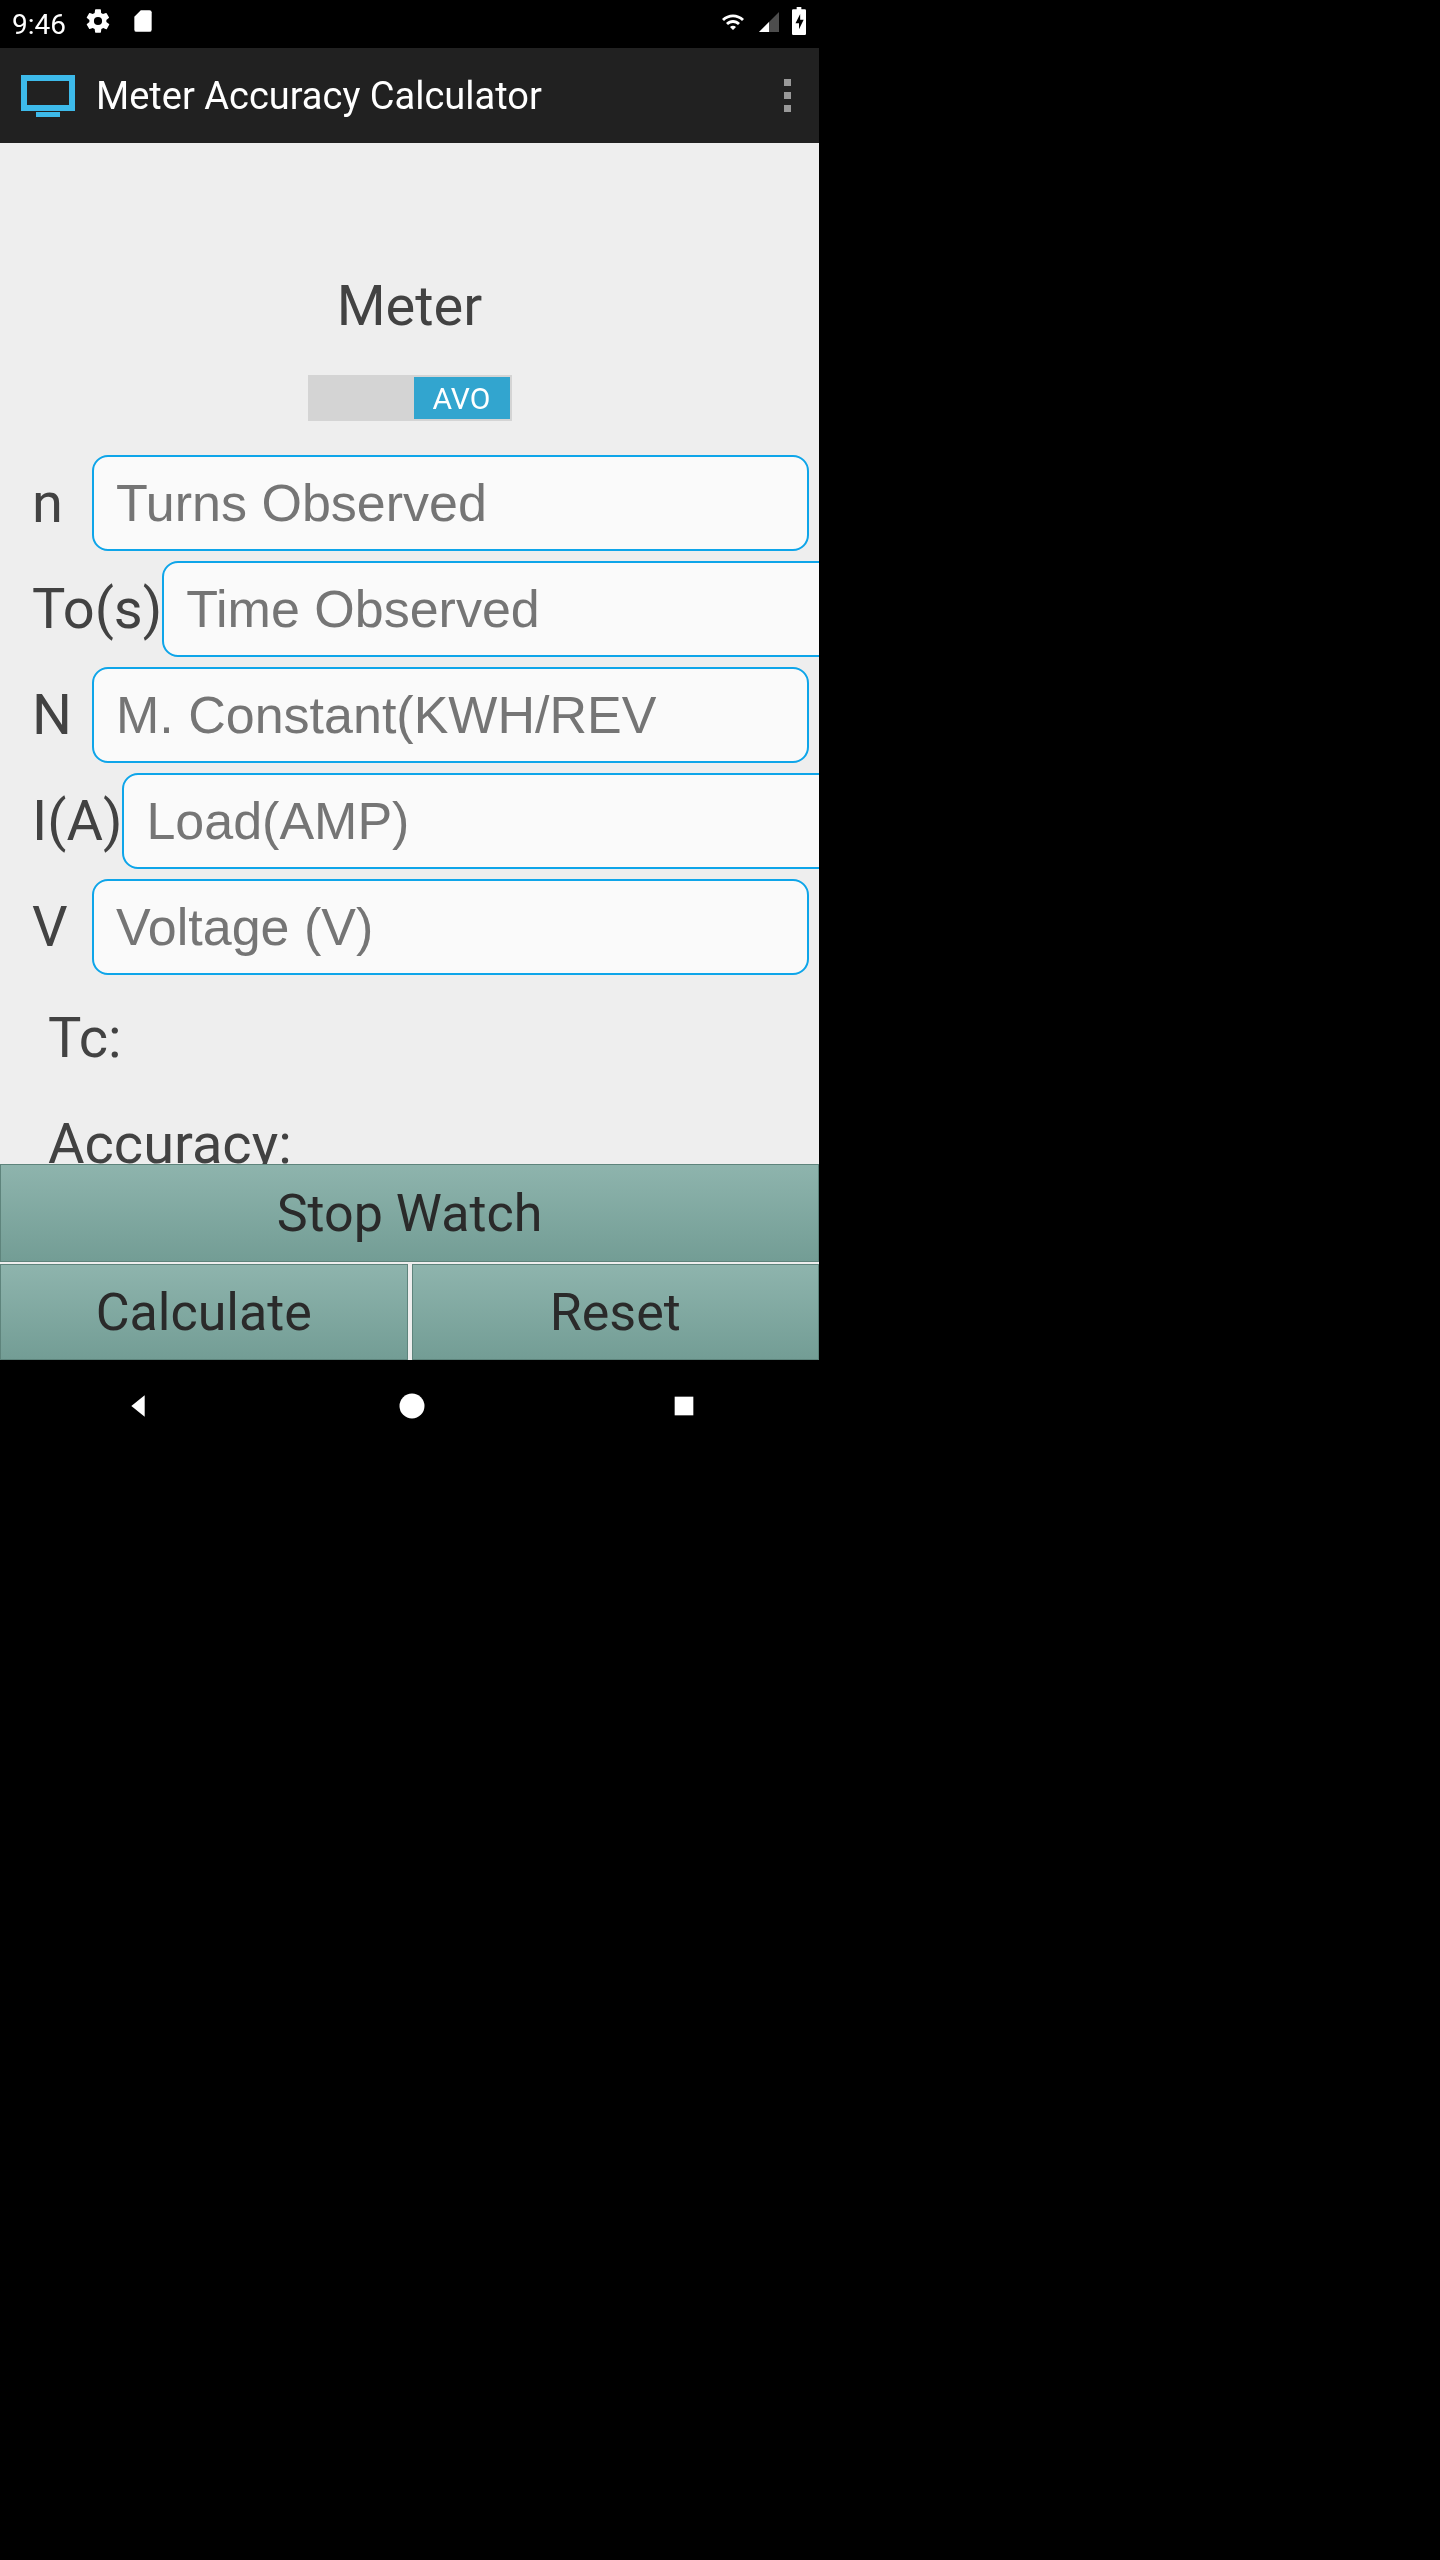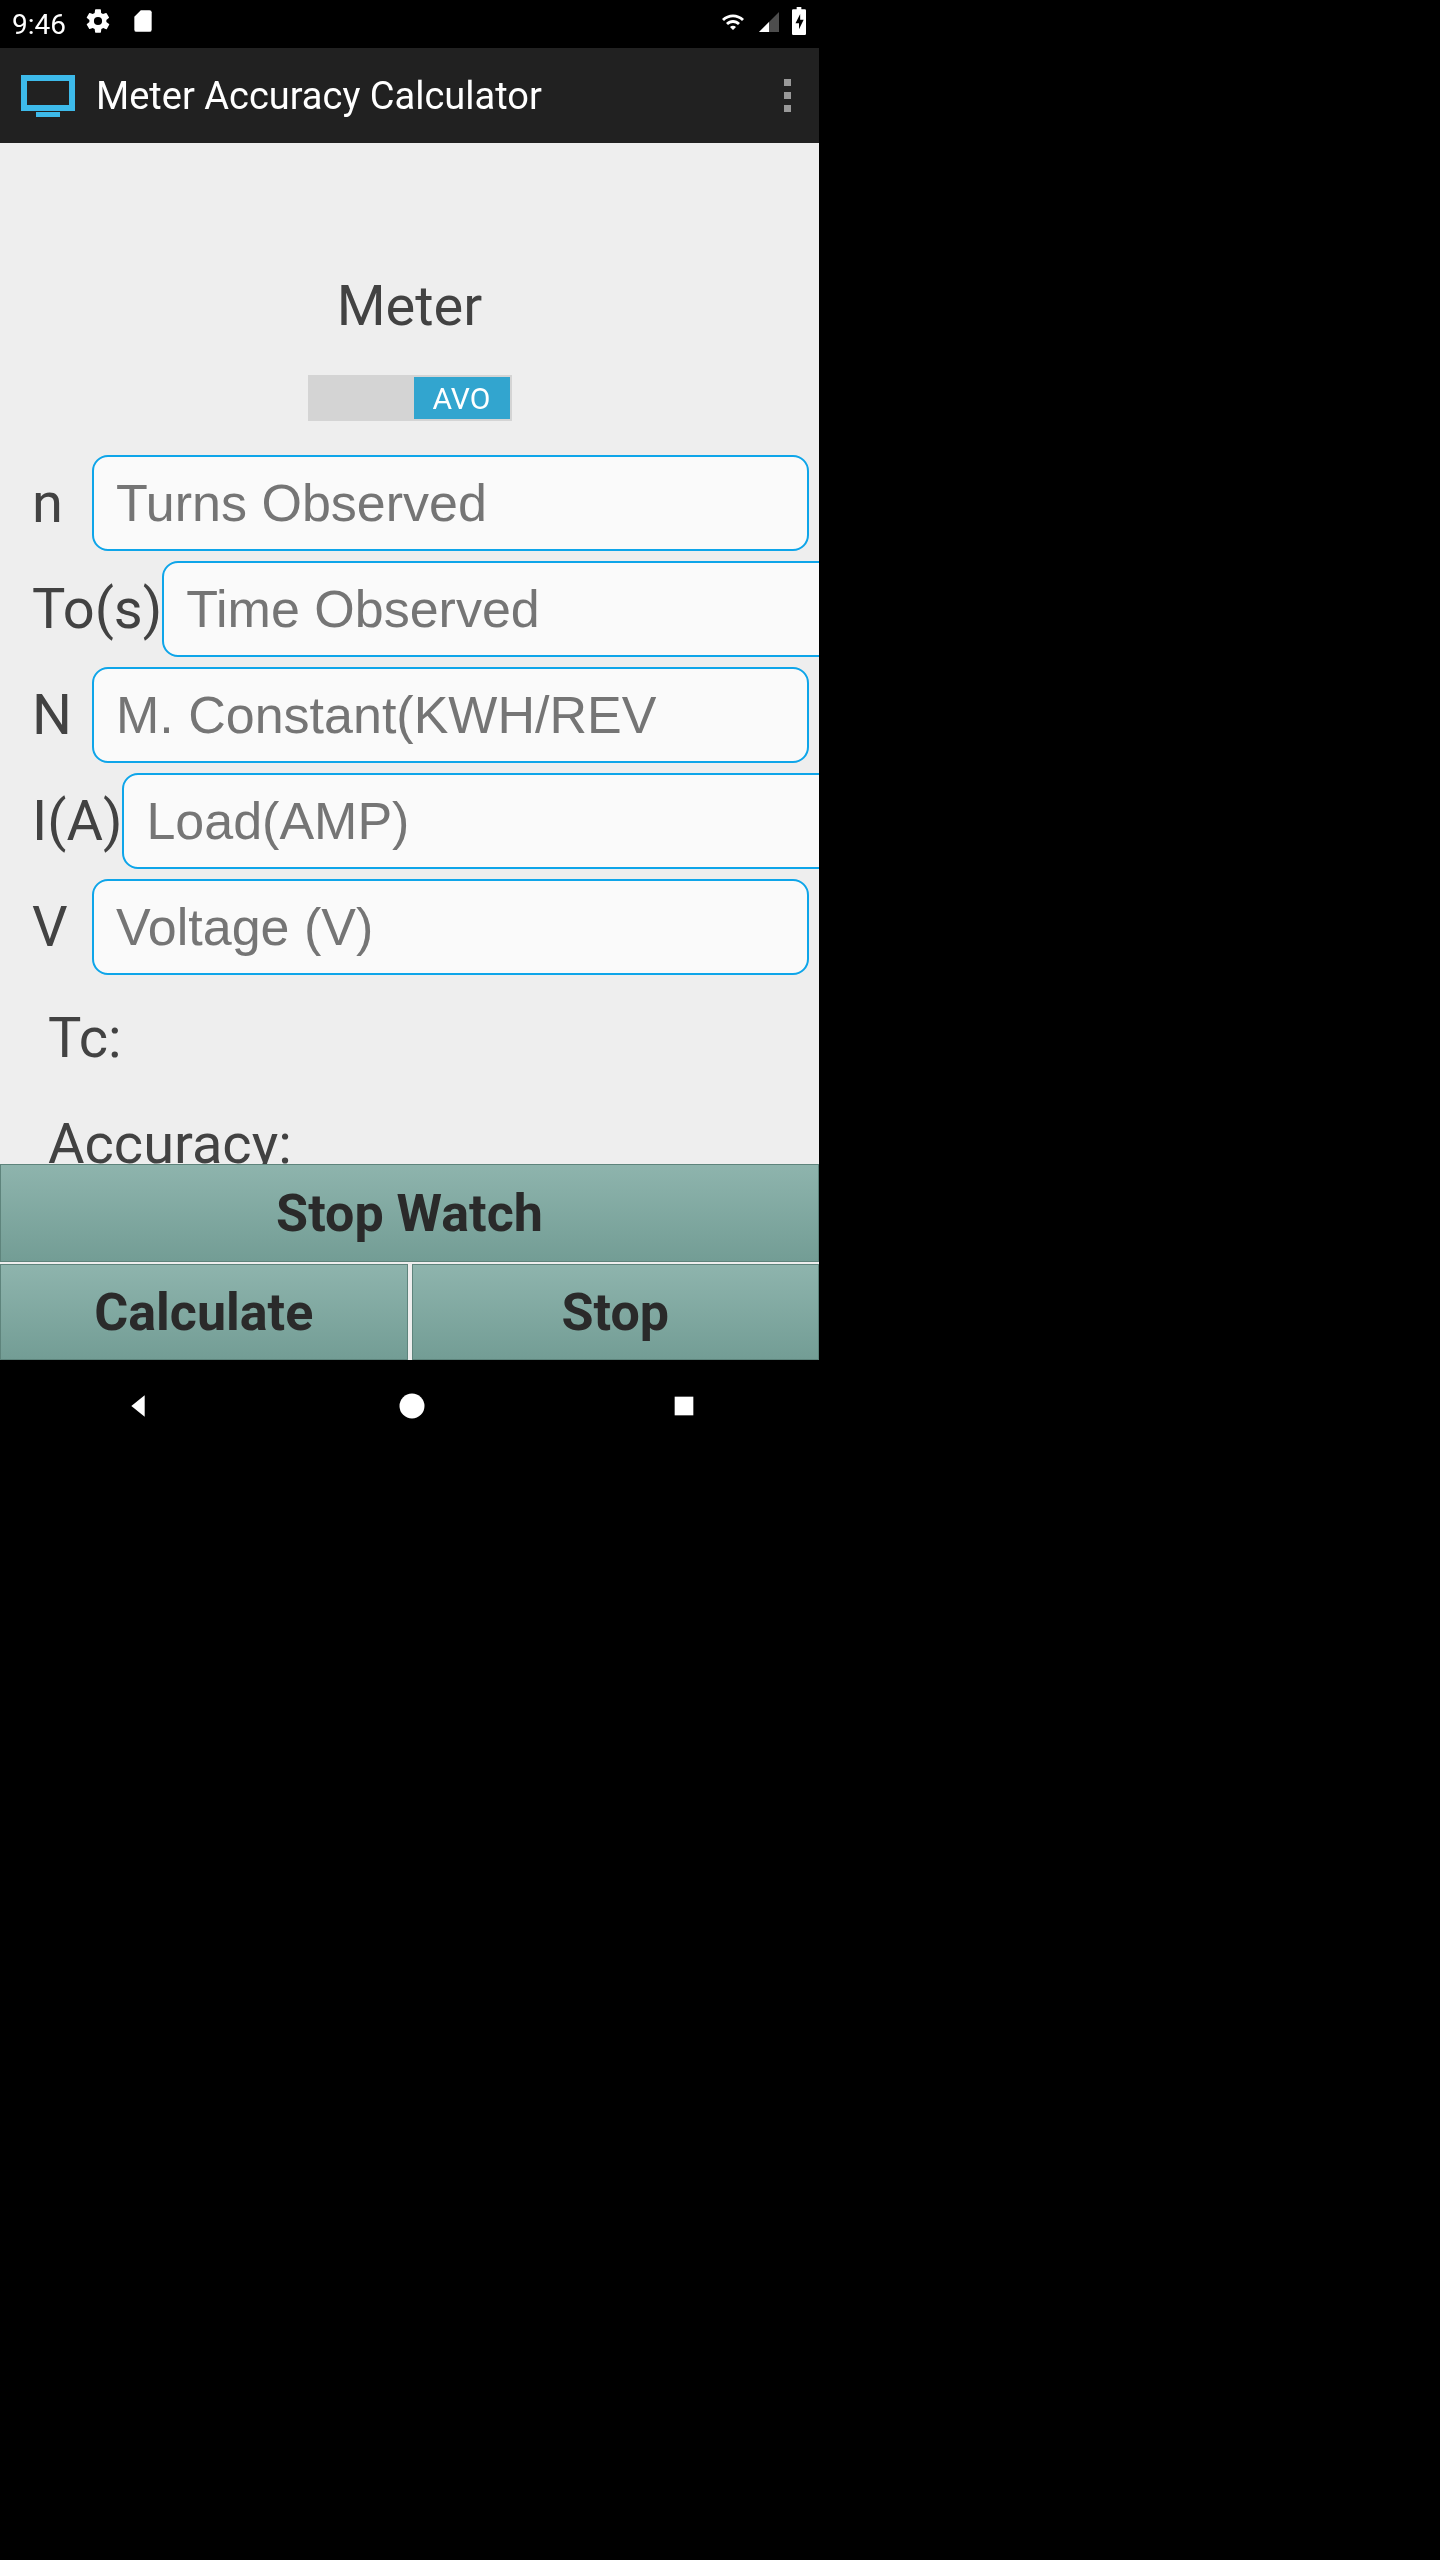--- a/index.html
+++ b/index.html
@@ -104,21 +104,20 @@
       padding: 0 22px;
       outline: none;
     }
     .output-row { padding-left: 48px; margin-top: 20px; }
     .output-label { font-size: 56px; color: #424242; }
     .buttons-area {
       position: absolute;
       bottom: 0;
       left: 0;
       right: 0;
-      font-weight: bold;
     }
     .btn {
       background: linear-gradient(#8eb4ad, #739d95);
       color: #2a2a2a;
       font-size: 52px;
       display: flex;
       align-items: center;
       justify-content: center;
       border: 1px solid #5e847c;
     }
@@ -221,21 +220,21 @@
     <span class="output-label">Tc:</span>
   </div>
   <div class="output-row" style="margin-top:40px">
     <span class="output-label">Accuracy:</span>
   </div>
 
   <div class="buttons-area">
     <div class="btn btn-full">Stop Watch</div>
     <div class="btn-row">
       <div class="btn btn-half">Calculate</div>
-      <div class="btn btn-half">Stop</div>
+      <div class="btn btn-half">Reset</div>
     </div>
   </div>
 </div>
 
 <div class="nav-bar">
   <span>
     <svg width="32" height="32" viewBox="0 0 24 24" fill="#fff">
         <path d="M17 4l-10 8 10 8z"></path>
       </svg>
   </span>

